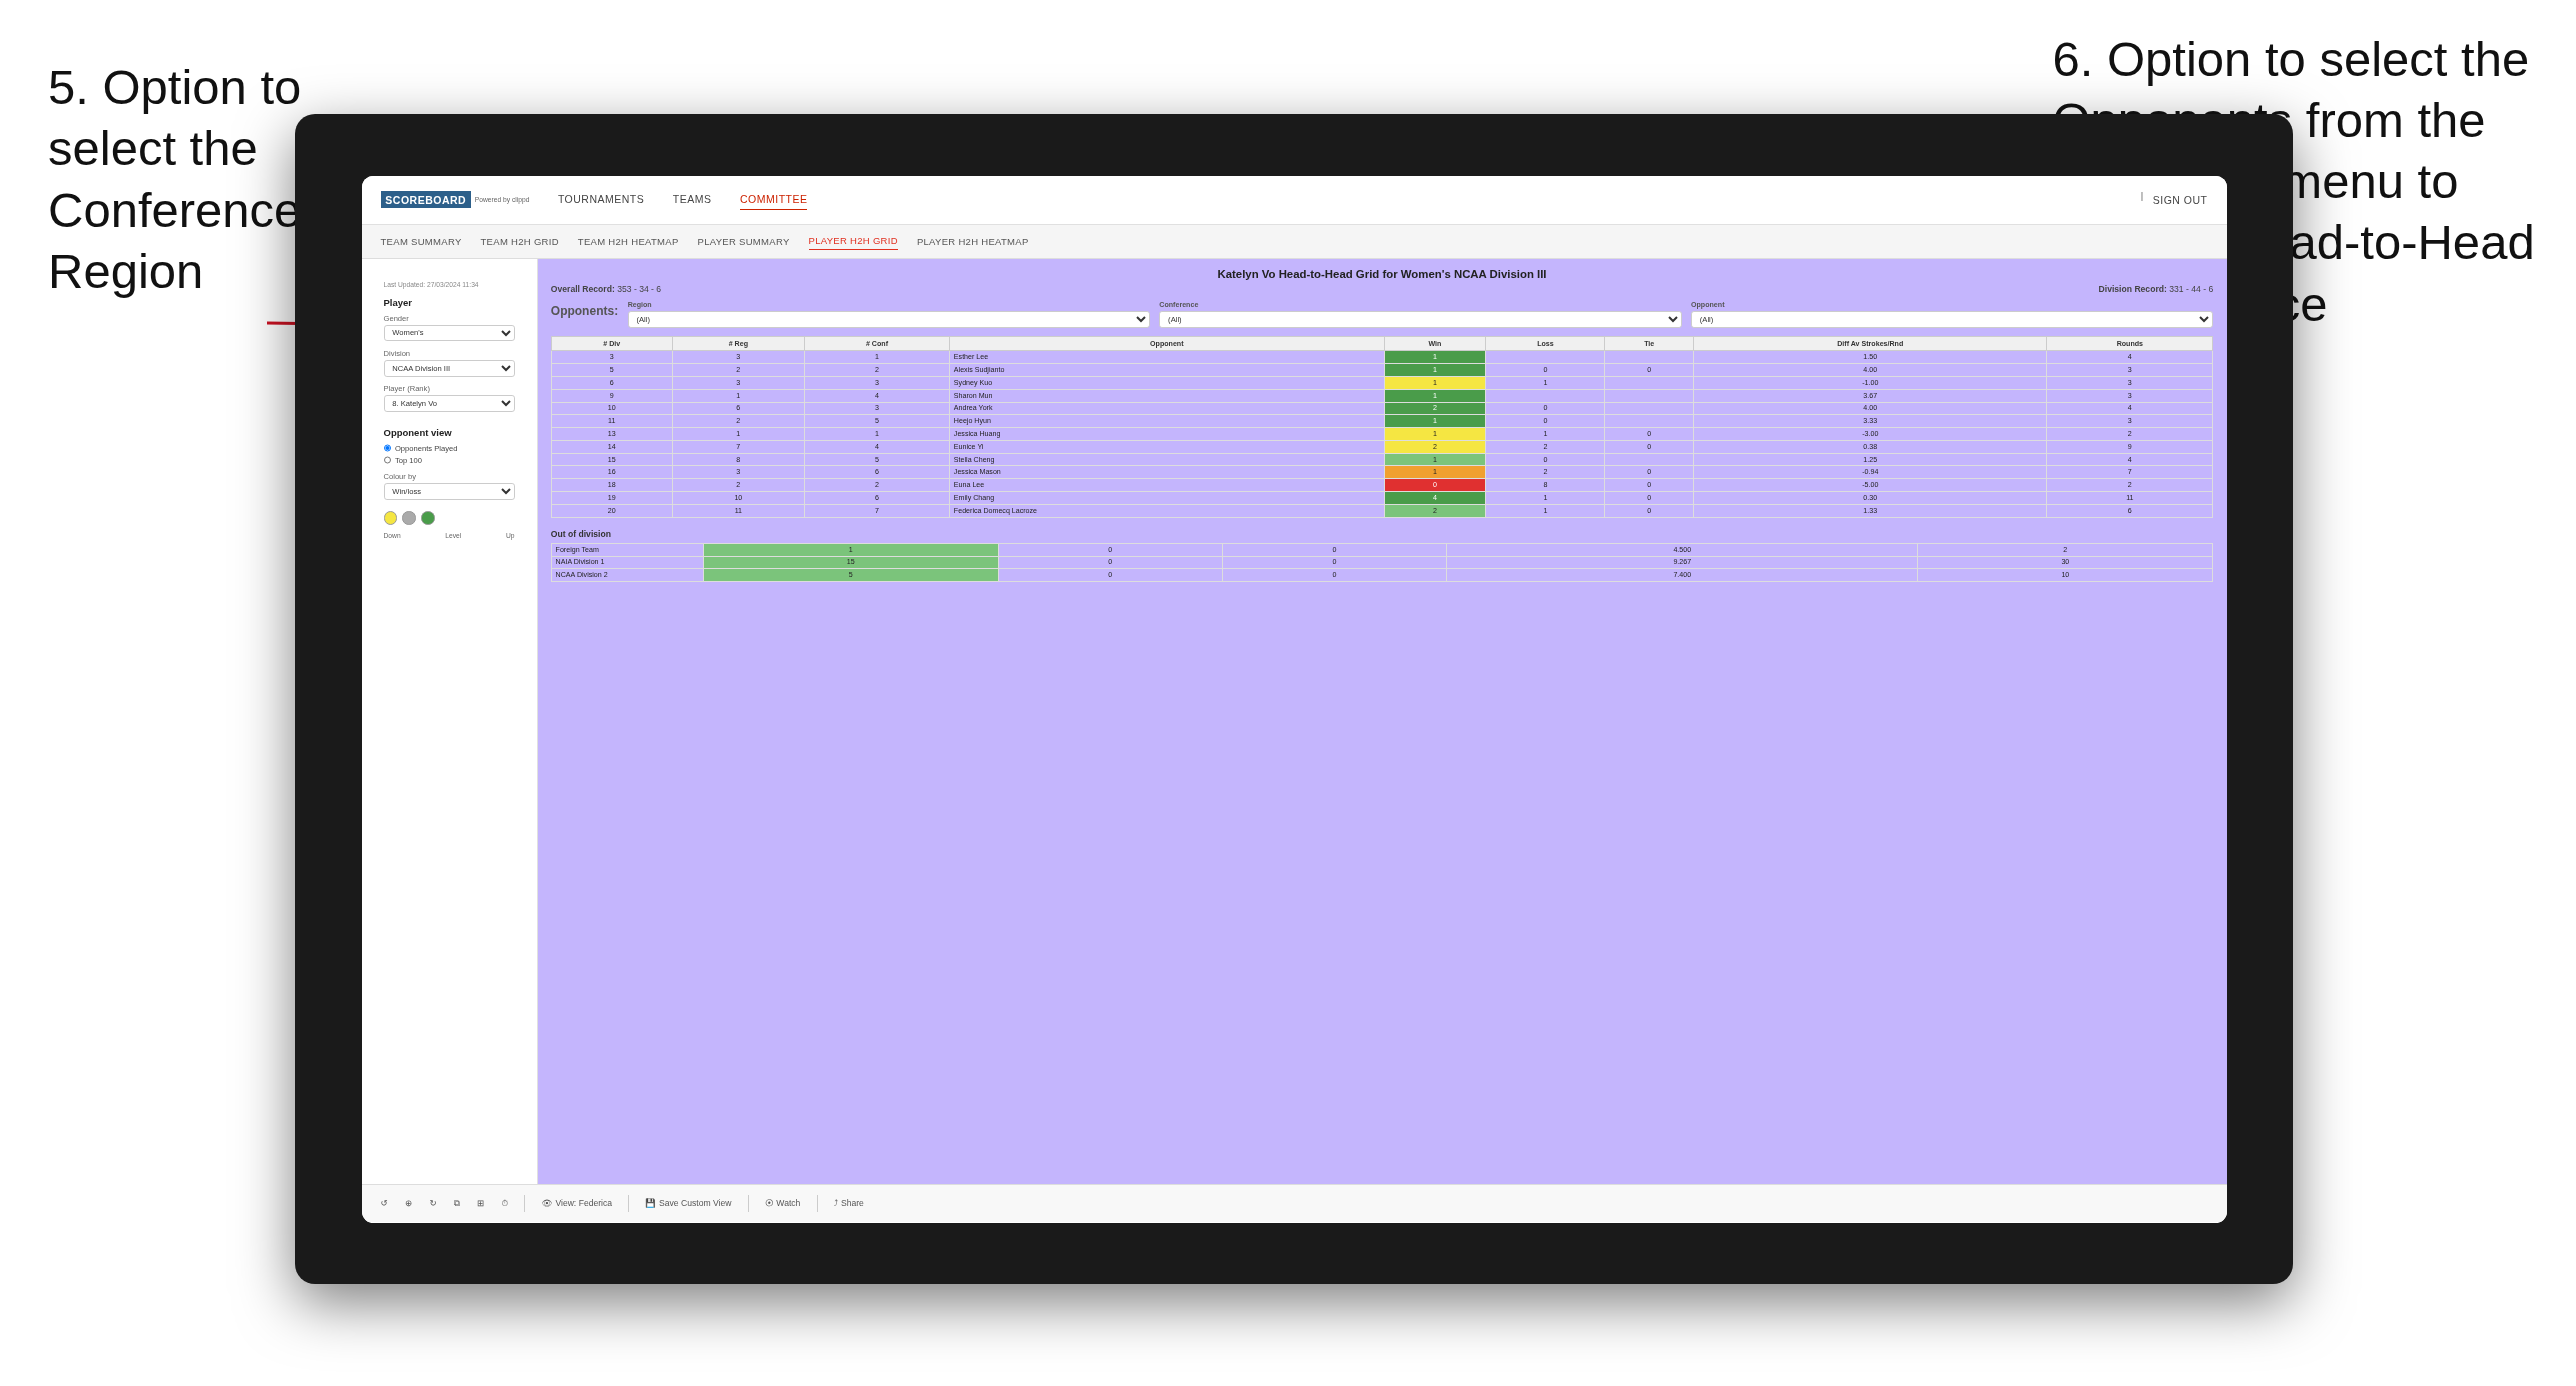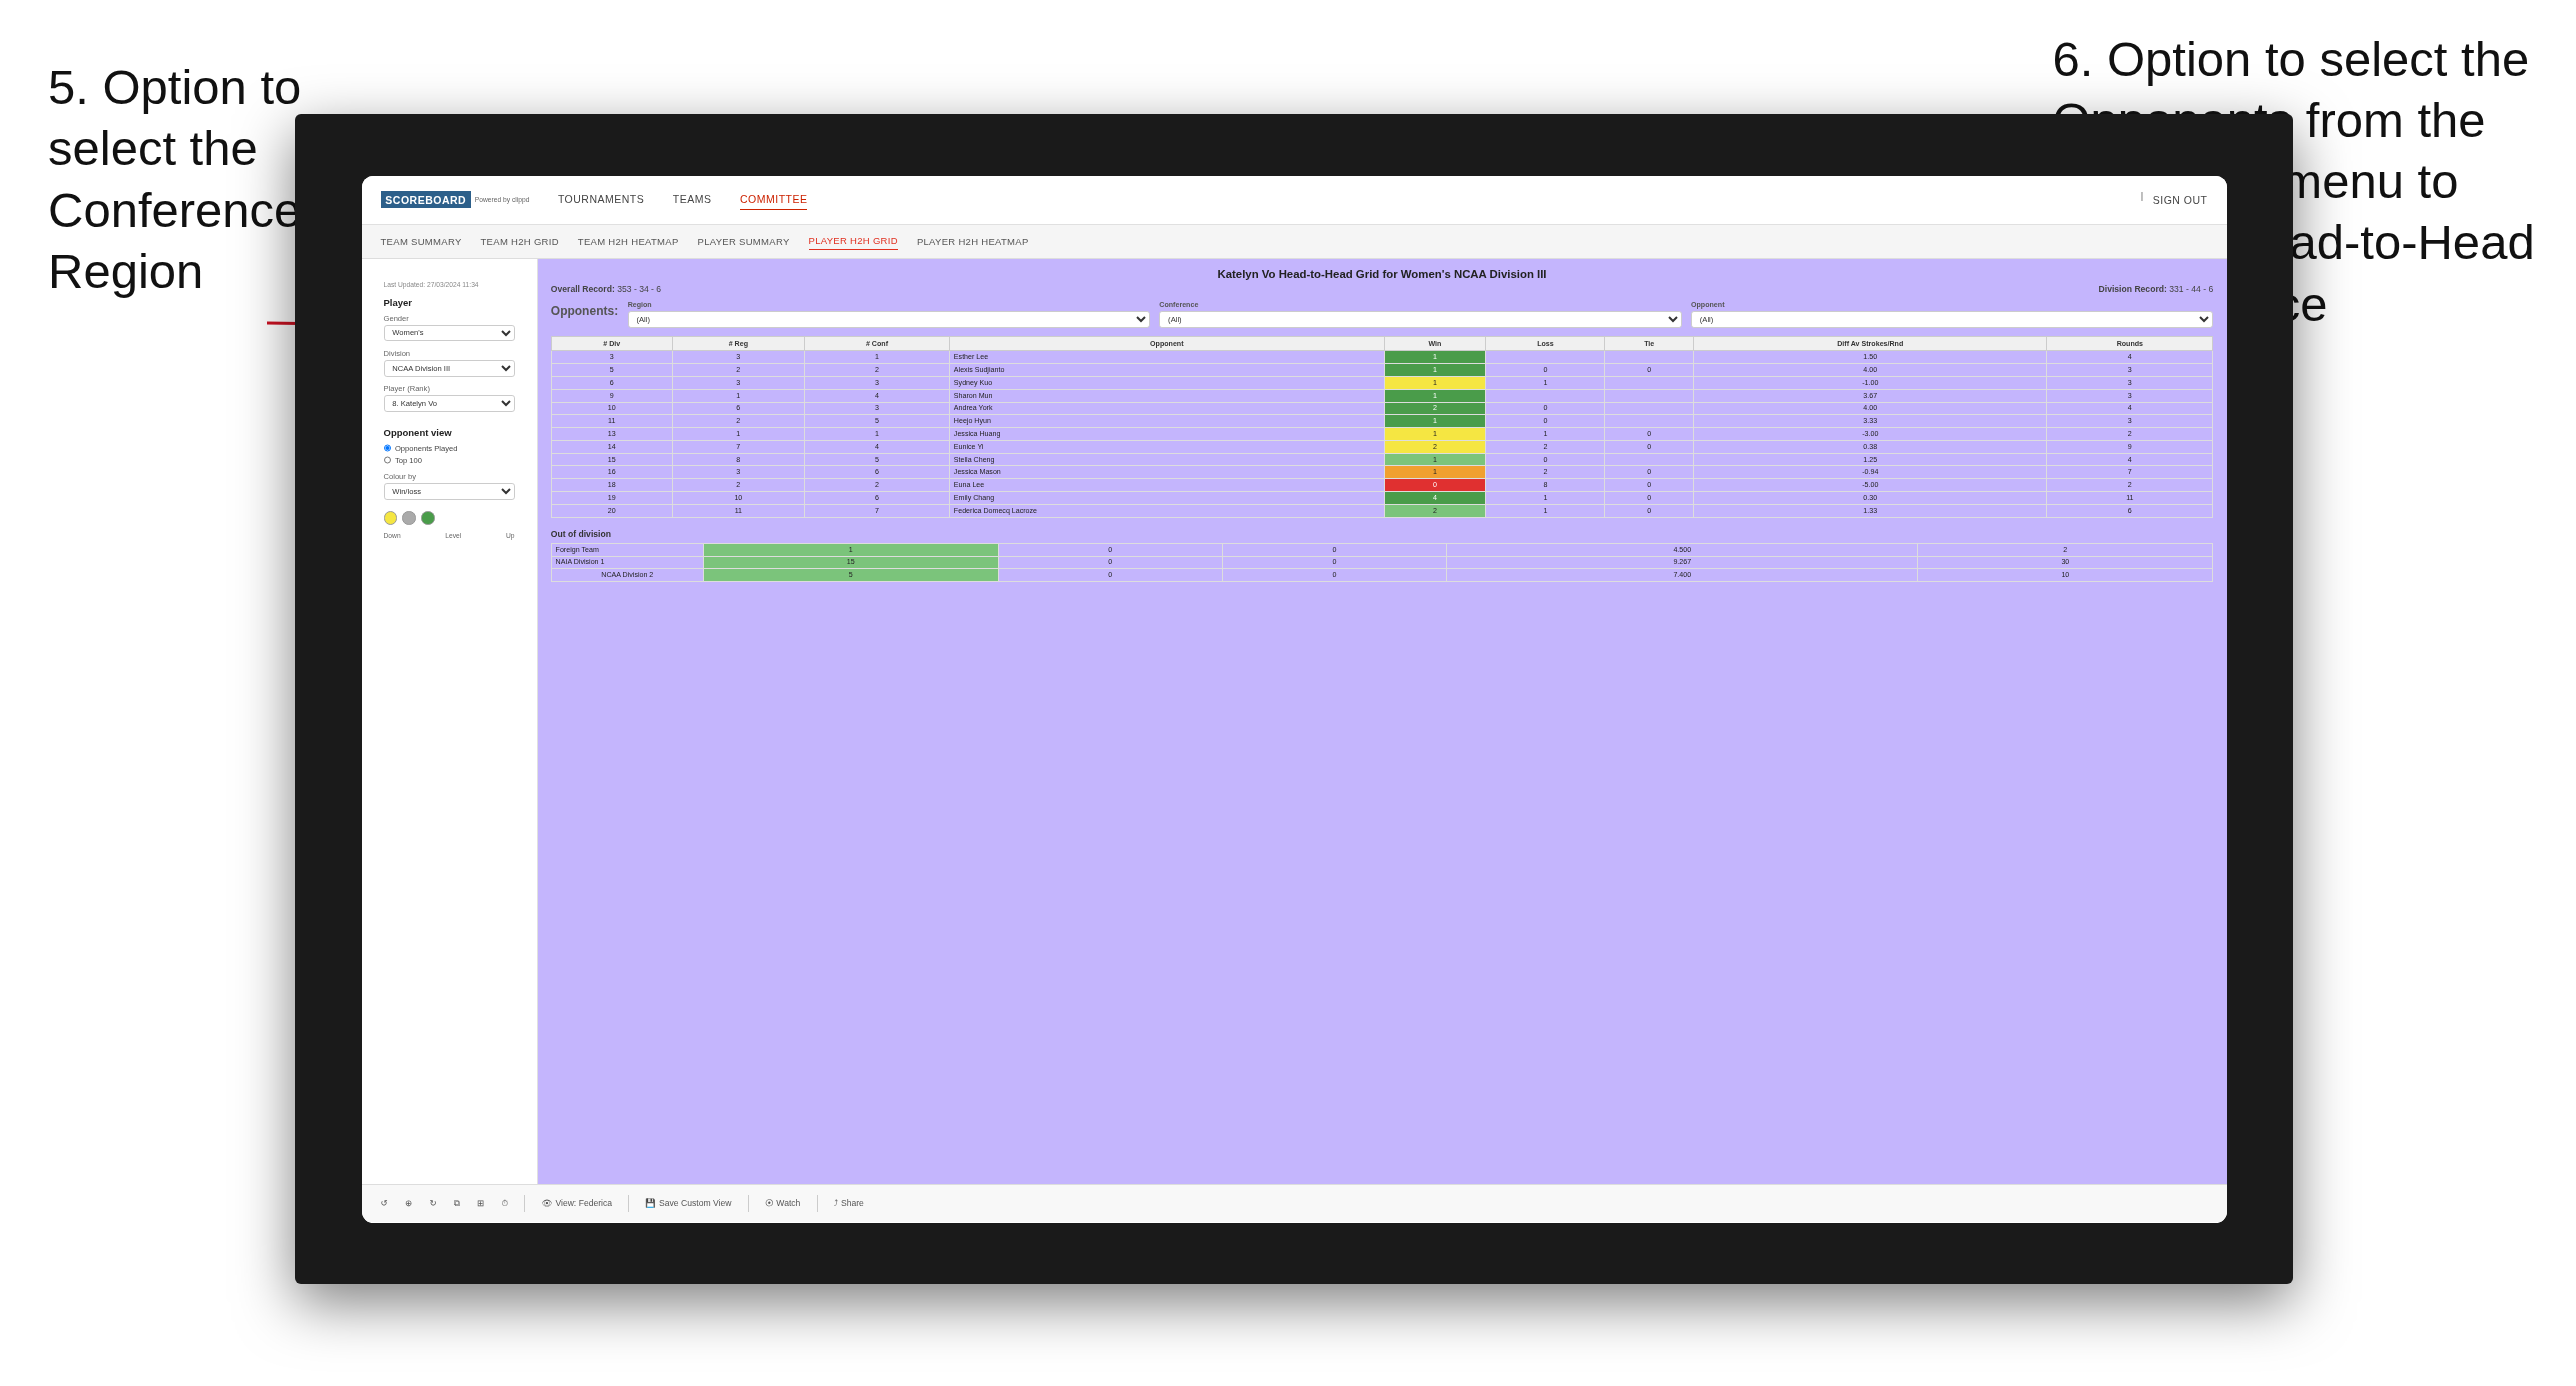--- a/index.html
+++ b/index.html
@@ -38,21 +38,21 @@
     }
 
     
     .tablet {
       position: absolute;
       top: 114px;
       left: 295px;
       width: 1998px;
       height: 1170px;
       background: #1a1a1a;
-      border-radius: 6px;
+      border-radius: 20px;
       box-shadow: 0 19px 57px rgba(0,0,0,0.5);
       display: flex;
       align-items: center;
       justify-content: center;
     }
 
     .tablet-screen {
       width: 1865px;
       height: 1047px;
       background: #ffffff;
@@ -694,21 +694,21 @@
     </tr>
                 <tr>
       <td class="name-cell" style="width:152px;">NAIA Division 1</td>
       <td style="background:#7bc47b;">15</td>
       <td>0</td>
       <td>0</td>
       <td>9.267</td>
       <td>30</td>
     </tr>
                 <tr>
-      <td class="name-cell" style="width:152px;text-align:center;">NCAA Division 2</td>
+      <td class="name-cell" style="width:152px;">NCAA Division 2</td>
       <td style="background:#7bc47b;">5</td>
       <td>0</td>
       <td>0</td>
       <td>7.400</td>
       <td>10</td>
     </tr>
               </tbody>
           </table>
         </div>
       </div>

